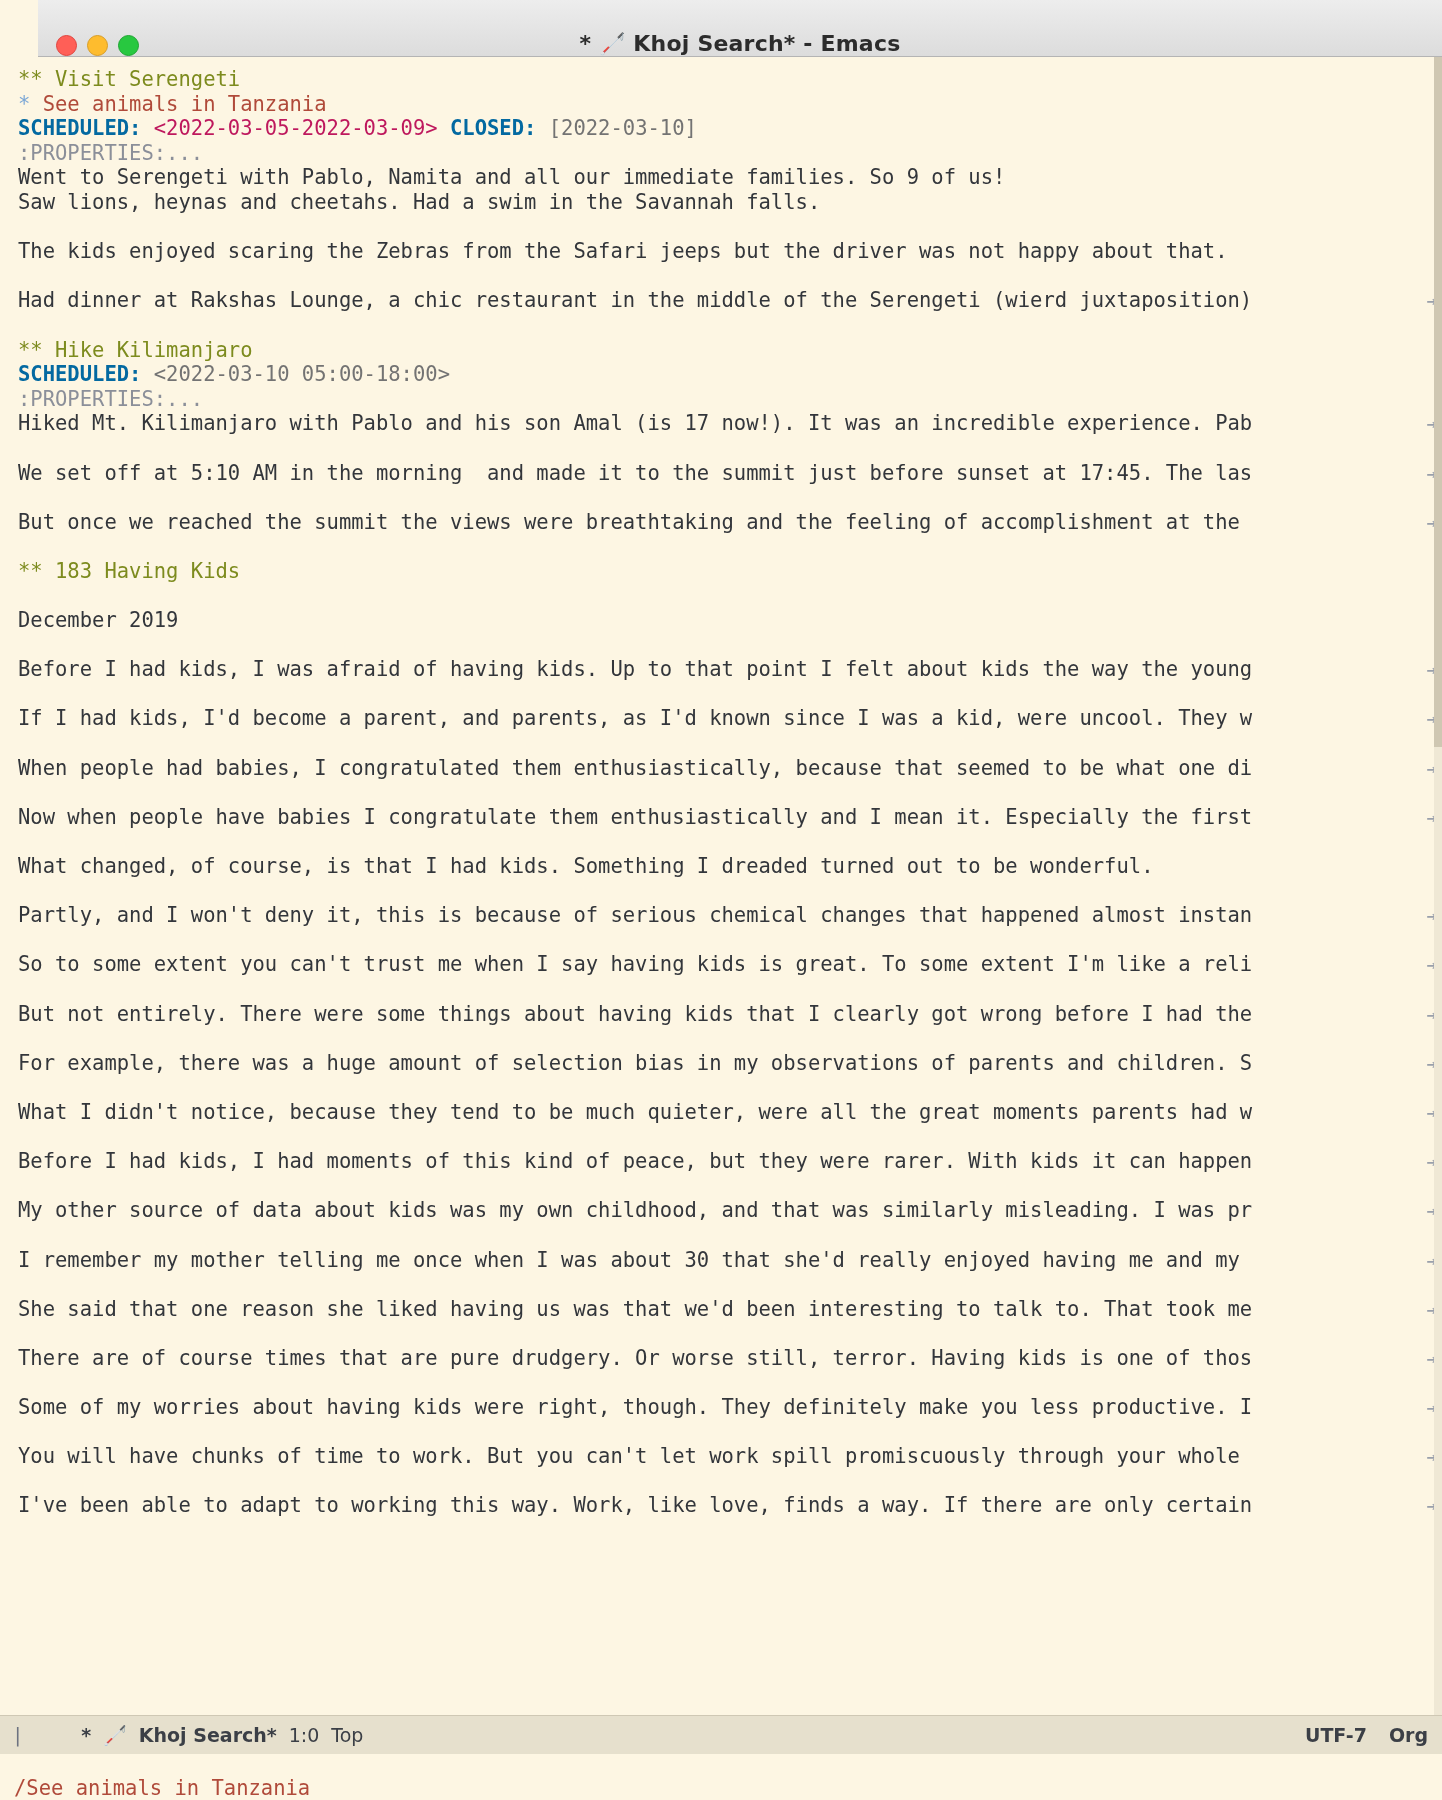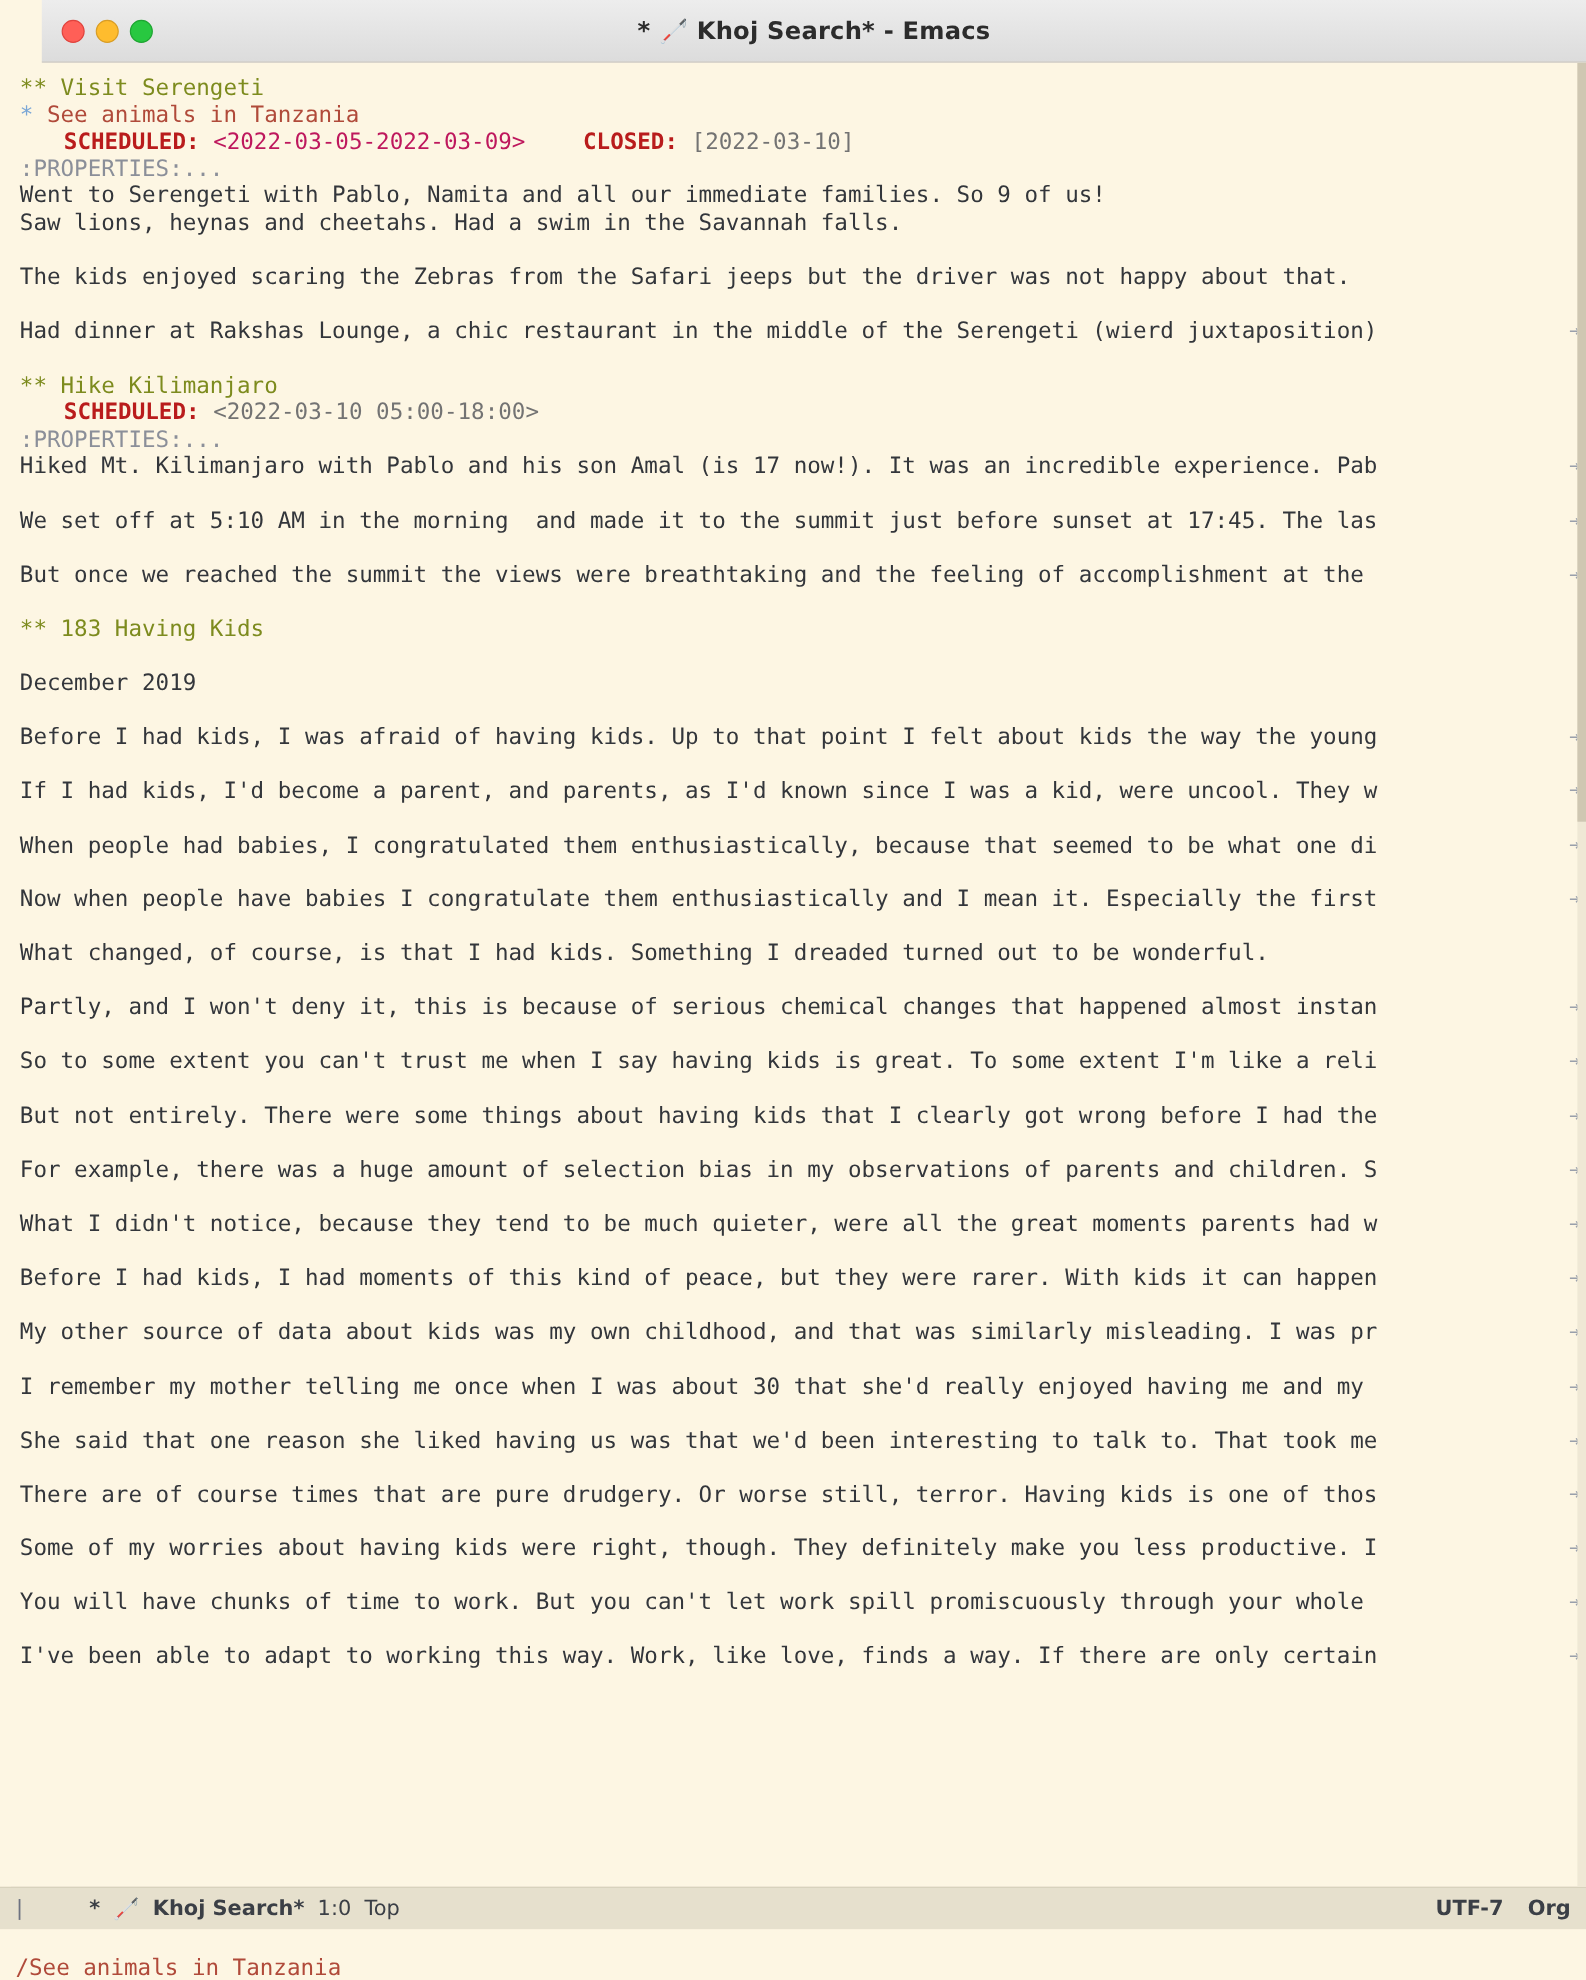--- a/index.html
+++ b/index.html
@@ -21,21 +21,21 @@
     display: flex;
     flex-direction: column;
   }
   
   .titlebar {
     height: 56px;
     flex: 0 0 56px;
     background: linear-gradient(#ededed, #dcdcdc);
     border-bottom: 1px solid #b4b4b4;
     display: flex;
-    align-items: center;
+    align-items: flex-end;
     position: relative;
     margin-left: 38px;
   }
   .traffic {
     display: flex;
     gap: 10px;
     padding-left: 18px;
     align-items: center;
   }
   .dot {
@@ -73,21 +73,21 @@
     white-space: pre;
     color: #33363b;
     padding-left: 18px;
     height: 24.6px;
     overflow: hidden;
     position: relative;
   }
   .line.blank { color: transparent; }
   .h1 { color: #b04a3a; }
   .h2 { color: #7d8b1e; }
-  .kw { color: #b91c1c; font-weight: bold; margin-left: 40px; }
+  .kw { color: #0369a1; font-weight: bold; }
   .ts { color: #737373; }
   .tsplain { color: #be185d; }
   .props { color: #8b8f99; }
   .stars1 { color: #7aa6d6; }
   .stars2 { color: #7d8b1e; }
   .cont {
     position: absolute;
     right: 4px;
     top: 0;
     color: #9aa0ab;

